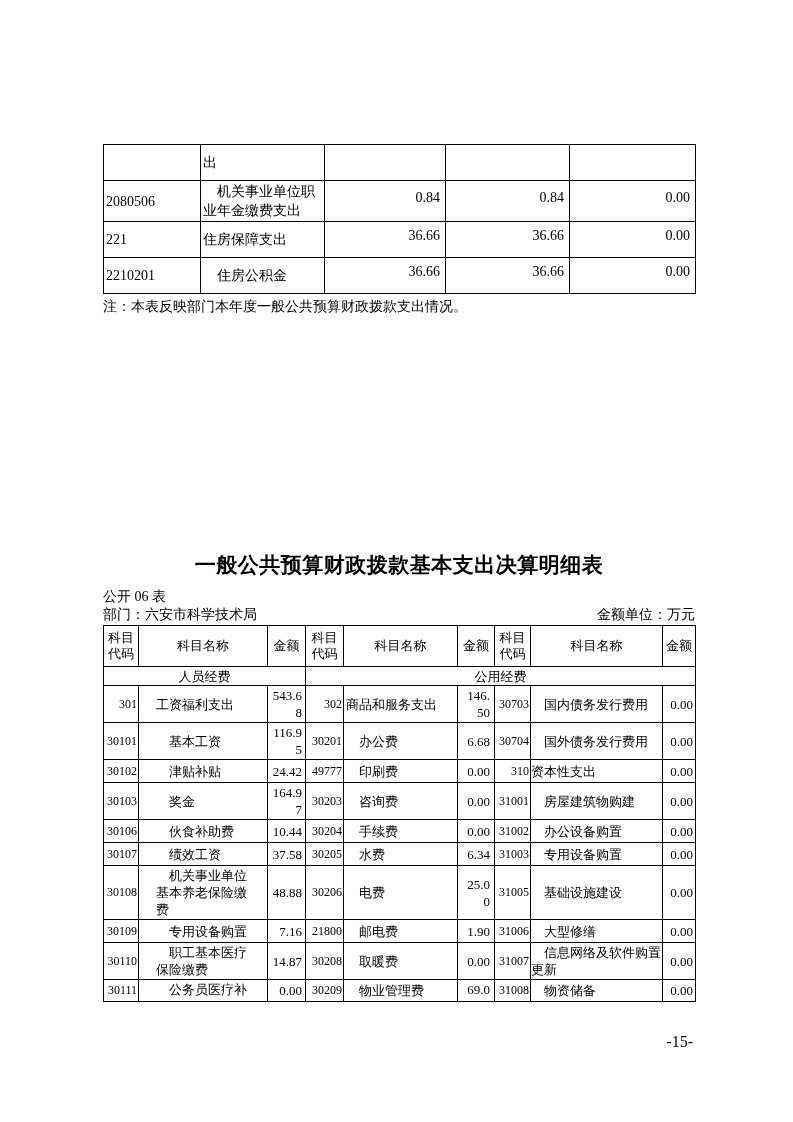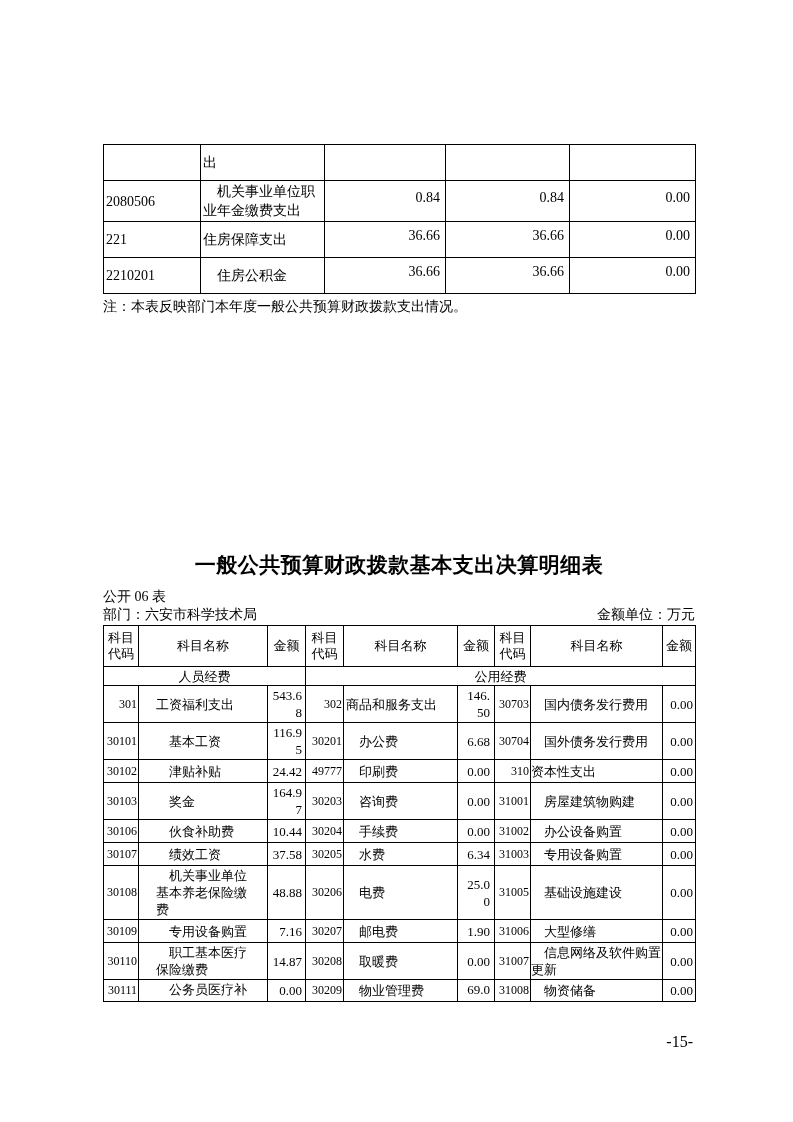--- a/index.html
+++ b/index.html
@@ -382,21 +382,21 @@
             <td class="code">
               <div class="cw">30109</div>
             </td>
             <td class="name c2">
               <div class="cw">　专用设备购置</div>
             </td>
             <td class="amt c3">
               <div class="cw">7.16</div>
             </td>
             <td class="code">
-              <div class="cw">30207</div>
+              <div class="cw">21800</div>
             </td>
             <td class="name n5">
               <div class="cw">　邮电费</div>
             </td>
             <td class="amt c6">
               <div class="cw">1.90</div>
             </td>
             <td class="code">
               <div class="cw">31006</div>
             </td>

